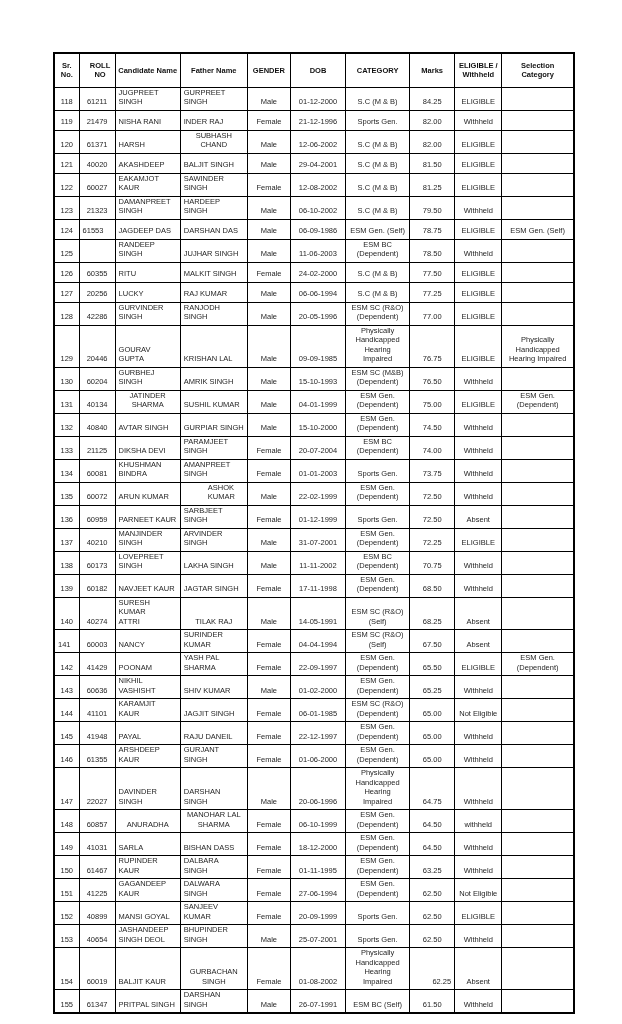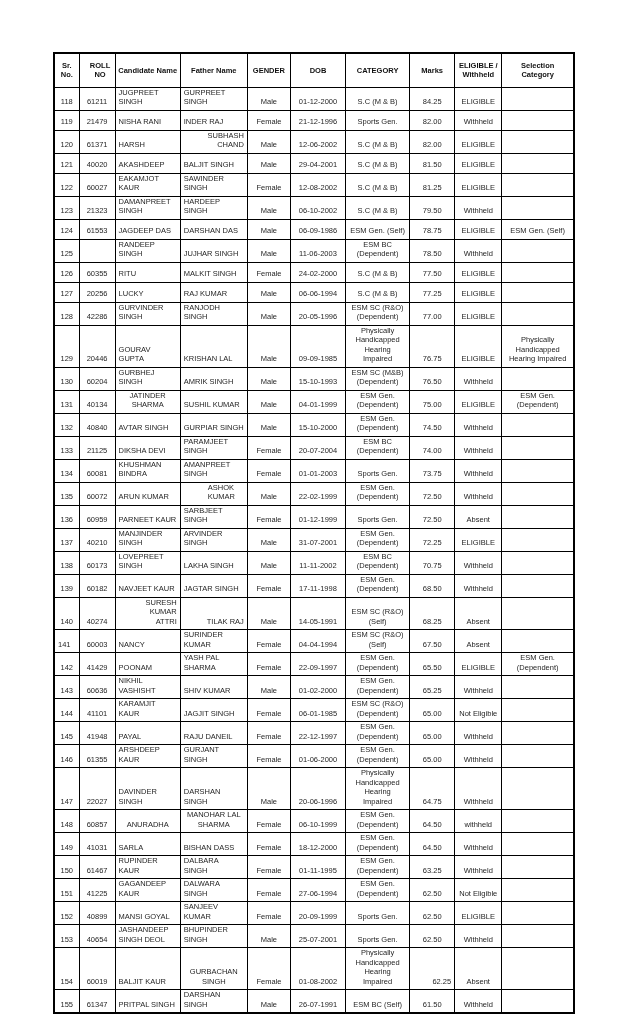--- a/index.html
+++ b/index.html
@@ -91,21 +91,21 @@
           <td style="text-align: center;">21-12-1996</td>
           <td style="text-align: center;">Sports Gen.</td>
           <td style="text-align: center;">82.00</td>
           <td style="text-align: center;">Withheld</td>
           <td style="text-align: center;"></td>
         </tr>
         <tr>
           <td style="text-align: center;">120</td>
           <td style="text-align: center;">61371</td>
           <td style="text-align: left;">HARSH</td>
-          <td style="text-align: right; margin-top: 24px;">SUBHASH CHAND</td>
+          <td style="text-align: center; margin-top: 24px;">SUBHASH CHAND</td>
           <td style="text-align: center;">Male</td>
           <td style="text-align: center;">12-06-2002</td>
           <td style="text-align: center;">S.C (M &amp; B)</td>
           <td style="text-align: center;">82.00</td>
           <td style="text-align: center;">ELIGIBLE</td>
           <td style="text-align: center;"></td>
         </tr>
         <tr>
           <td style="text-align: center;">121</td>
           <td style="text-align: center;">40020</td>
@@ -138,21 +138,21 @@
           <td style="text-align: left;">HARDEEP SINGH</td>
           <td style="text-align: center;">Male</td>
           <td style="text-align: center;">06-10-2002</td>
           <td style="text-align: center;">S.C (M &amp; B)</td>
           <td style="text-align: center;">79.50</td>
           <td style="text-align: center;">Withheld</td>
           <td style="text-align: center;"></td>
         </tr>
         <tr>
           <td style="text-align: center;">124</td>
-          <td style="text-align: center;">61553</td>
+          <td style="text-align: left;">61553</td>
           <td style="text-align: left;">JAGDEEP DAS</td>
           <td style="text-align: left;">DARSHAN DAS</td>
           <td style="text-align: center;">Male</td>
           <td style="text-align: center;">06-09-1986</td>
           <td style="text-align: center;">ESM Gen. (Self)</td>
           <td style="text-align: center;">78.75</td>
           <td style="text-align: center;">ELIGIBLE</td>
           <td style="text-align: center;">ESM Gen. (Self)</td>
         </tr>
         <tr>
@@ -352,23 +352,23 @@
           <td style="text-align: center;">17-11-1998</td>
           <td style="text-align: center;">ESM Gen.
 (Dependent)</td>
           <td style="text-align: center;">68.50</td>
           <td style="text-align: center;">Withheld</td>
           <td style="text-align: center;"></td>
         </tr>
         <tr>
           <td style="text-align: center;">140</td>
           <td style="text-align: center;">40274</td>
-          <td style="text-align: right;">SURESH KUMAR
+          <td style="text-align: left;">SURESH KUMAR
 ATTRI</td>
-          <td style="text-align: right;">TILAK RAJ</td>
+          <td style="text-align: center;">TILAK RAJ</td>
           <td style="text-align: center;">Male</td>
           <td style="text-align: center;">14-05-1991</td>
           <td style="text-align: center;">ESM SC (R&amp;O)
 (Self)</td>
           <td style="text-align: center;">68.25</td>
           <td style="text-align: center;">Absent</td>
           <td style="text-align: center;"></td>
         </tr>
         <tr>
           <td style="text-align: left;">141</td>

